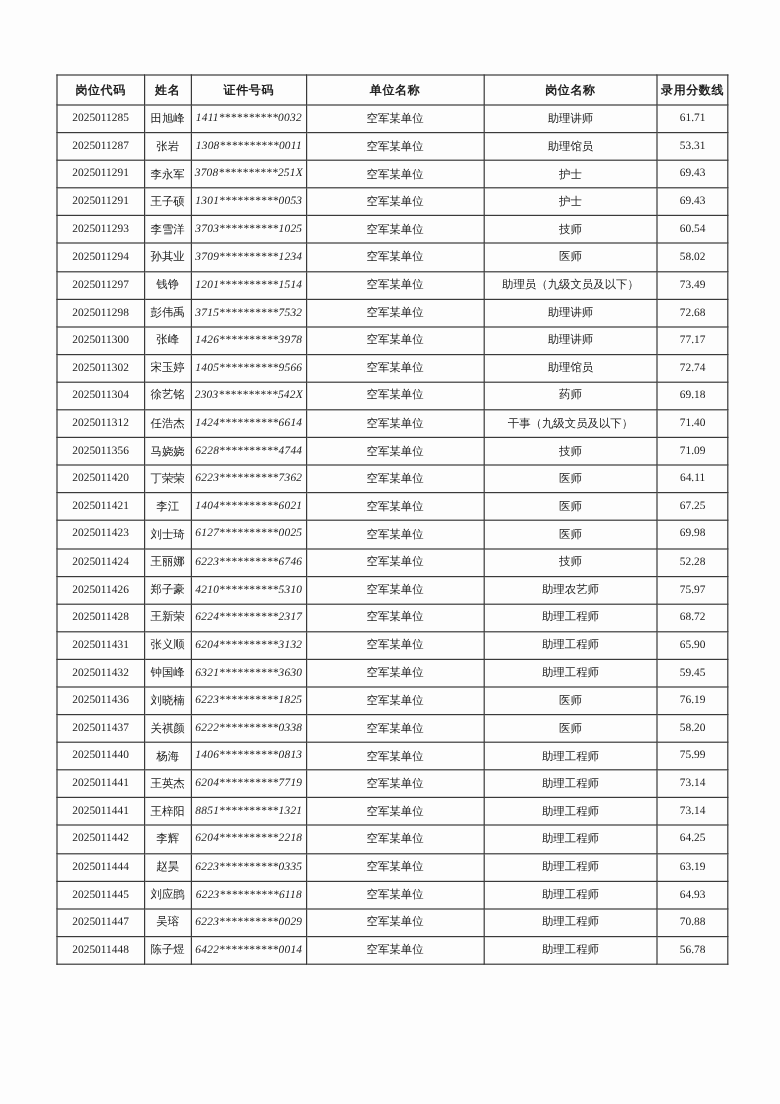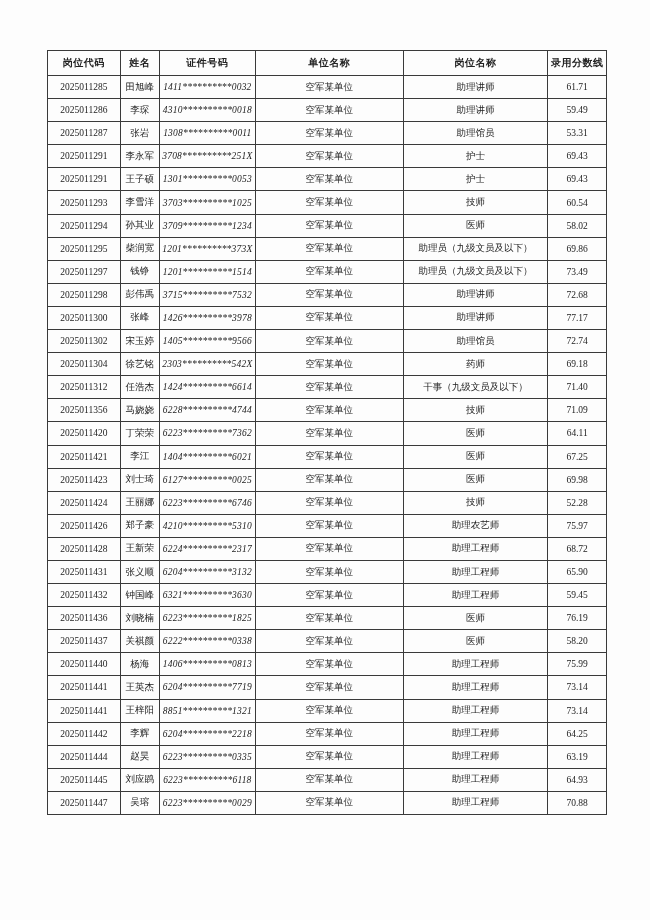--- a/index.html
+++ b/index.html
@@ -12,21 +12,21 @@
     position: relative;
     width: 650px;
     height: 920px;
     background: #fdfdfd;
     margin: 0 auto;
     overflow: hidden;
   }
   table.score-table {
     position: absolute;
     left: 47px;
-    top: 50px;
+    top: 62px;
     width: 560px;
     border-collapse: collapse;
     table-layout: fixed;
     color: #222;
   }
   table.score-table th,
   table.score-table td {
     border: 1px solid #3a3a3a;
     text-align: center;
     vertical-align: middle;
@@ -76,28 +76,20 @@
     <tbody>
         <tr>
           <td>2025011285</td>
           <td>田旭峰</td>
           <td class="cell-id">1411**********0032</td>
           <td>空军某单位</td>
           <td>助理讲师</td>
           <td>61.71</td>
         </tr>
         <tr>
-          <td>2025011286</td>
-          <td>李琛</td>
-          <td class="cell-id">4310**********0018</td>
-          <td>空军某单位</td>
-          <td>助理讲师</td>
-          <td>59.49</td>
-        </tr>
-        <tr>
           <td>2025011287</td>
           <td>张岩</td>
           <td class="cell-id">1308**********0011</td>
           <td>空军某单位</td>
           <td>助理馆员</td>
           <td>53.31</td>
         </tr>
         <tr>
           <td>2025011291</td>
           <td>李永军</td>
@@ -124,28 +116,20 @@
         </tr>
         <tr>
           <td>2025011294</td>
           <td>孙其业</td>
           <td class="cell-id">3709**********1234</td>
           <td>空军某单位</td>
           <td>医师</td>
           <td>58.02</td>
         </tr>
         <tr>
-          <td>2025011295</td>
-          <td>柴润宽</td>
-          <td class="cell-id">1201**********373X</td>
-          <td>空军某单位</td>
-          <td>助理员（九级文员及以下）</td>
-          <td>69.86</td>
-        </tr>
-        <tr>
           <td>2025011297</td>
           <td>钱铮</td>
           <td class="cell-id">1201**********1514</td>
           <td>空军某单位</td>
           <td>助理员（九级文员及以下）</td>
           <td>73.49</td>
         </tr>
         <tr>
           <td>2025011298</td>
           <td>彭伟禹</td>
@@ -322,16 +306,24 @@
           <td>助理工程师</td>
           <td>64.93</td>
         </tr>
         <tr>
           <td>2025011447</td>
           <td>吴瑢</td>
           <td class="cell-id">6223**********0029</td>
           <td>空军某单位</td>
           <td>助理工程师</td>
           <td>70.88</td>
+        </tr>
+        <tr>
+          <td>2025011448</td>
+          <td>陈子煜</td>
+          <td class="cell-id">6422**********0014</td>
+          <td>空军某单位</td>
+          <td>助理工程师</td>
+          <td>56.78</td>
         </tr>
       </tbody>
   </table>
 </div>
 
 </body></html>

